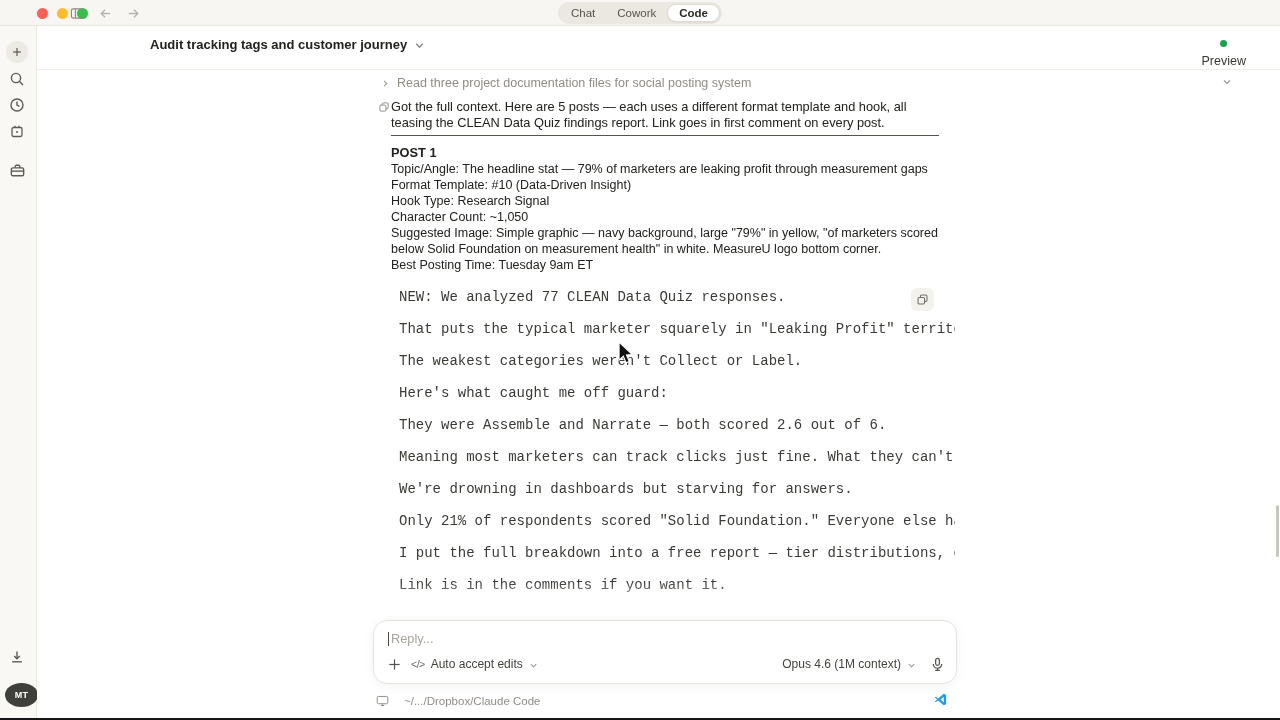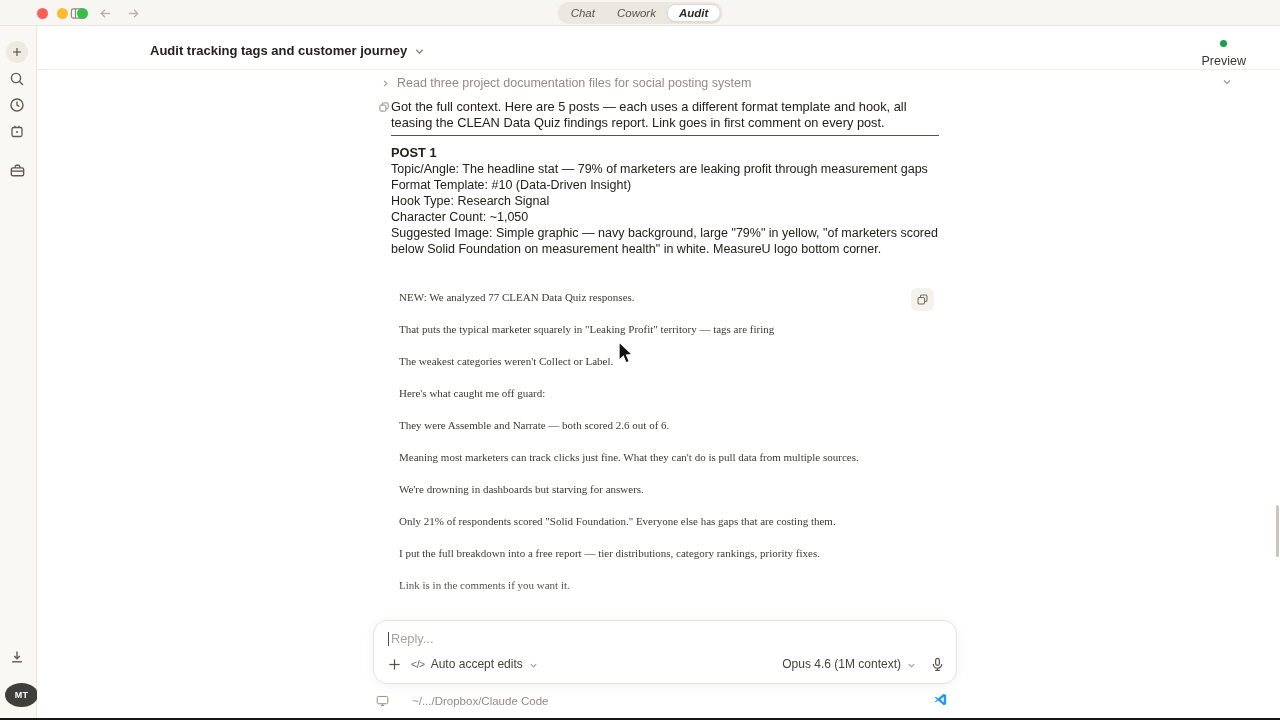--- a/index.html
+++ b/index.html
@@ -13,41 +13,41 @@
   
   .titlebar { position:absolute; left:0; top:0; right:0; height:26px;
     background:#f8f6f2; border-bottom:1px solid #e9e6e0; }
   .lights { position:absolute; left:37px; top:8px; display:flex; gap:9px; }
   .light { width:11px; height:11px; border-radius:50%; }
   .tb-btn { position:absolute; top:4px; width:18px; height:18px; color:#8d8a83;
     display:flex; align-items:center; justify-content:center; }
   .tb-back,.tb-fwd { color:#b4b1aa; }
   .tabs { position:absolute; left:50%; top:2px; transform:translateX(-50%);
     height:22px; background:#ebe8e1; border-radius:13px; display:flex;
-    align-items:center; padding:2px;font-style:italic; }
+    align-items:center; padding:2px; }
   .tab { height:18px; display:flex; align-items:center; padding:0 11px;
     font-size:11.5px; color:#57544d; border-radius:10px; }
   .tab.active { background:#fff; color:#2b2a25; font-weight:700;
     border:1px solid #dedad2; box-shadow:0 1px 2px rgba(0,0,0,.05); }
 
   
   .sidebar { position:absolute; left:0; top:26px; bottom:0; width:37px;
     background:#f9f8f4; border-right:1px solid #ebe8e1; }
   .side-ic { position:absolute; left:6px; width:22px; height:22px; color:#5e5b54;
     display:flex; align-items:center; justify-content:center; border-radius:50%; }
   .side-ic.bubble { background:#eceae2; }
   .avatar { position:absolute; left:5px; width:33px; height:24px; border-radius:50%;
     background:#3f3f3b; color:#fff; font-size:9px; font-weight:700;
     display:flex; align-items:center; justify-content:center; letter-spacing:.2px; }
 
   
   .main { position:absolute; left:37px; top:26px; right:0; bottom:0; background:#fff; }
   .app-header { position:absolute; left:0; top:0; right:0; height:44px;
     border-bottom:1px solid #f0ede7; background:#fff; }
-  .chat-title { position:absolute; left:113px; top:17px; display:flex; gap:7px;
+  .chat-title { position:absolute; left:113px; top:11px; display:flex; gap:7px;
     align-items:center; font-size:13px; font-weight:600; color:#23221d; }
   .chat-title .chev { color:#8d8a83; margin-top:2px; }
   .preview { position:absolute; right:34px; top:14px; display:flex; gap:7px;
     align-items:center; font-size:12.5px; color:#3a3833;flex-direction:column; }
   .dot { width:7px; height:7px; border-radius:50%; }
   .preview .chev { color:#9b978f; margin-left:6px; margin-top:2px; }
 
   
   .content { position:absolute; left:341px; top:44px; width:577px; bottom:16px; }
   .tool-row { position:absolute; left:3px; top:6px; display:flex; gap:7px;
@@ -57,21 +57,21 @@
   .intro-ic { position:absolute; left:0; top:2px; color:#8f8c85; }
   .intro-text { margin-left:13px; width:548px; font-size:12.8px;
     line-height:16px; color:#22211c; }
   .mdhr { position:absolute; left:13px; top:65px; width:548px; height:0;
     border-top:1.6px solid #55534c; }
   .post-heading { position:absolute; left:13px; top:75px; font-size:12.8px;
     font-weight:700; line-height:16px; }
   .post-lines { position:absolute; left:13px; top:91px; width:563px;
     font-size:12.5px; line-height:16px; }
   .code { position:absolute; left:21px; top:219px; width:556px; overflow:hidden;
-    font-family:Liberation Serif, serif; font-size:11px; color:#3b3a35; }
+    font-family:Liberation Mono, monospace; font-size:14px; color:#3b3a35; }
   .code-line { white-space:pre; height:16px; line-height:16px; margin-bottom:16px;
     overflow:hidden; }
   .copy-btn { position:absolute; left:533px; top:218px; width:23px; height:23px;
     background:#f4f2ec; border-radius:6px; color:#716e66;
     display:flex; align-items:center; justify-content:center; }
   .fade { position:absolute; left:300px; right:320px; top:556px; height:38px;
     background:linear-gradient(to bottom, rgba(255,255,255,0), #ffffff 85%); }
 
   
   .composer { position:absolute; left:336px; top:594px; width:584px; height:64px;
@@ -86,21 +86,21 @@
   .auto-accept { display:flex; align-items:center; gap:6px; margin-left:8px;
     font-size:12px; color:#45433d; }
   .code-glyph { font-size:10.5px; color:#6d6a63; letter-spacing:-.5px; }
   .auto-accept .chev, .model-pick .chev { color:#9b978f; margin-top:2px; }
   .spacer { flex:1; }
   .model-pick { display:flex; align-items:center; gap:6px; font-size:12px;
     color:#45433d; margin-right:14px; }
   .mic { color:#54524b; }
 
   
-  .statusrow { position:absolute; left:339px; top:668px; display:flex; gap:23px;
+  .statusrow { position:absolute; left:339px; top:668px; display:flex; gap:15px;
     align-items:center; color:#908d86; font-size:11.5px; }
   .statusrow .mon { color:#908d86; }
   .vscode { position:absolute; left:896px; top:666px; }
 
   
   .scrollbar { position:absolute; right:1px; top:505px; width:3px; height:52px;
     border-radius:2px; background:#c9c6bf; }
   .bottom-line { position:absolute; left:0; right:0; bottom:0; height:2px;
     background:#161616; }
   .mouse-cursor { position:absolute; left:617px; top:341px; }
@@ -129,21 +129,21 @@
   </div>
   <div class="tb-btn tb-fwd" style="left:124px">
     <svg width="15" height="15" viewBox="0 0 16 16" fill="none" stroke="currentColor" stroke-width="1.4">
       <line x1="3" y1="8" x2="12.5" y2="8"></line>
         <polyline points="8.5,4 12.5,8 8.5,12"></polyline>
     </svg>
   </div>
   <div class="tabs">
     <div class="tab">Chat</div>
     <div class="tab">Cowork</div>
-    <div class="tab active">Audit</div>
+    <div class="tab active">Code</div>
   </div>
 </div>
 
 <div class="sidebar">
   <div class="side-ic bubble" style="top:15px">
     <svg width="14" height="14" viewBox="0 0 16 16" fill="none" stroke="currentColor" stroke-width="1.4">
       <line x1="8" y1="3.5" x2="8" y2="12.5"></line>
         <line x1="3.5" y1="8" x2="12.5" y2="8"></line>
     </svg>
   </div>
@@ -229,20 +229,21 @@
     <div class="mdhr"></div>
 
     <div class="post-heading">POST 1</div>
 
     <div class="post-lines">
       <div>Topic/Angle: The headline stat — 79% of marketers are leaking profit through measurement gaps</div>
       <div>Format Template: #10 (Data-Driven Insight)</div>
       <div>Hook Type: Research Signal</div>
       <div>Character Count: ~1,050</div>
       <div>Suggested Image: Simple graphic — navy background, large "79%" in yellow, "of marketers scored below Solid Foundation on measurement health" in white. MeasureU logo bottom corner.</div>
+      <div>Best Posting Time: Tuesday 9am ET</div>
     </div>
 
     <div class="code">
       <div class="code-line">NEW: We analyzed 77 CLEAN Data Quiz responses.</div>
       <div class="code-line">That puts the typical marketer squarely in "Leaking Profit" territory — tags are firing</div>
       <div class="code-line">The weakest categories weren't Collect or Label.</div>
       <div class="code-line">Here's what caught me off guard:</div>
       <div class="code-line">They were Assemble and Narrate — both scored 2.6 out of 6.</div>
       <div class="code-line">Meaning most marketers can track clicks just fine. What they can't do is pull data from multiple sources.</div>
       <div class="code-line">We're drowning in dashboards but starving for answers.</div>

